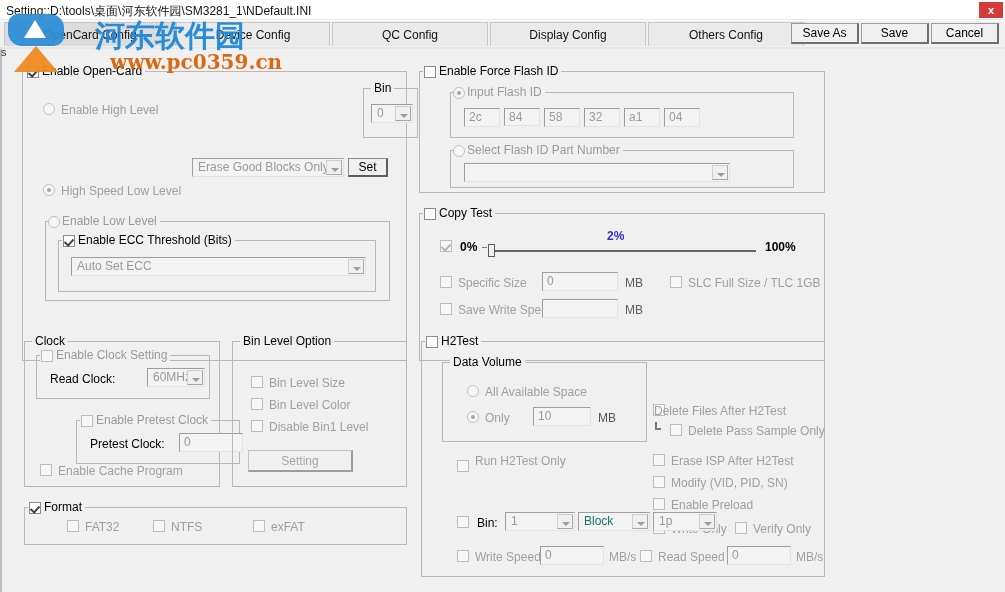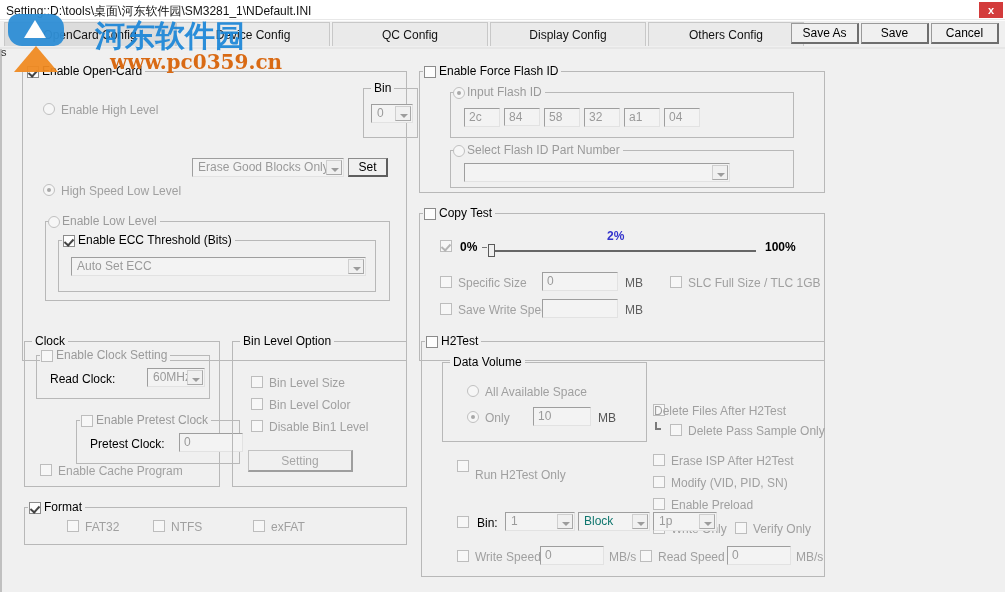--- a/index.html
+++ b/index.html
@@ -401,21 +401,21 @@
       <div class="cap" style="color:#000;">Data Volume</div>
       <div class="rb dim" style="left:24px;top:22px;"></div>
       <div class="lbl dim" style="left:42px;top:23px;">All Available Space</div>
       <div class="rb dim sel" style="left:24px;top:48px;"></div>
       <div class="lbl dim" style="left:42px;top:49px;">Only</div>
       <div class="txt" style="left:90px;top:44px;width:58px;height:19px;">10</div>
       <div class="lbl dim" style="left:155px;top:49px;color:#555;">MB</div>
     </div>
 
     <div class="cb dim" style="left:35px;top:118px;"></div>
-    <div class="lbl dim" style="left:53px;top:127px;">Run H2Test Only</div>
+    <div class="lbl dim" style="left:53px;top:113px;">Run H2Test Only</div>
 
     <div class="cb dim" style="left:231px;top:62px;"></div>
     <div class="lbl dim" style="left:232px;top:63px;">Delete Files After H2Test</div>
 
     <div id="lconn" style="left:233px;top:80px;"></div>
     <div class="cb dim" style="left:248px;top:82px;"></div>
     <div class="lbl dim" style="left:266px;top:83px;">Delete Pass Sample Only</div>
 
     <div class="cb dim" style="left:231px;top:112px;"></div>
     <div class="lbl dim" style="left:249px;top:113px;">Erase ISP After H2Test</div>

